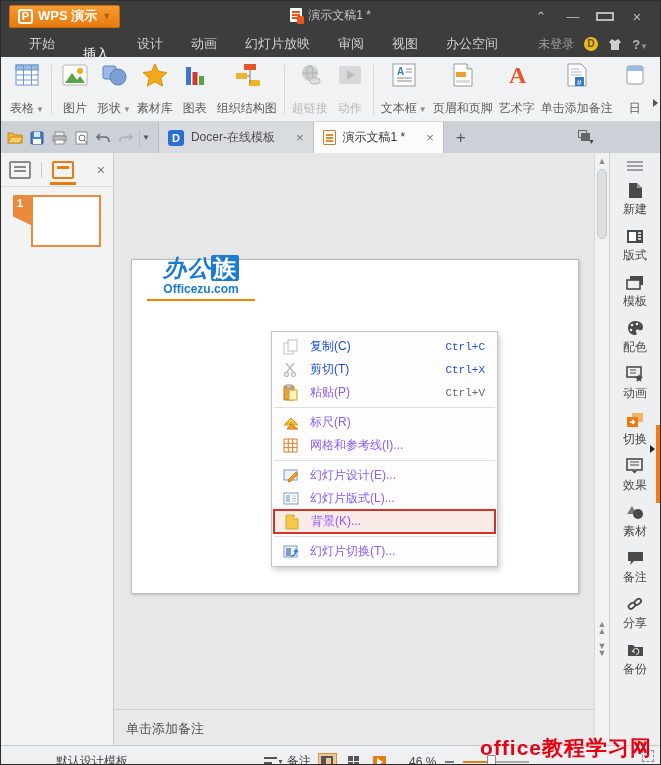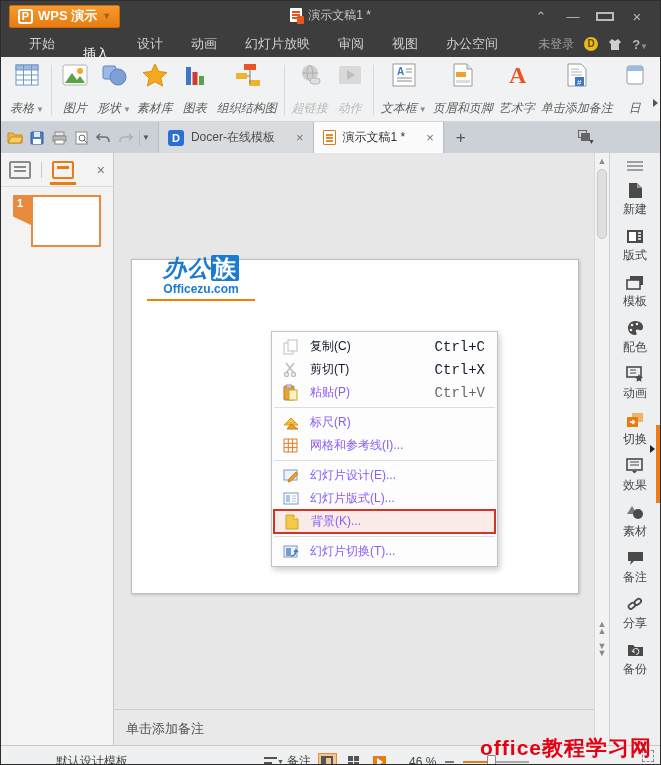--- a/index.html
+++ b/index.html
@@ -27,21 +27,21 @@
   .menu-item.active:after { content:""; position:absolute; left:10px; right:10px; bottom:0; height:3px; background:#ef8300; }
   .menubar-right { margin-left:auto; display:flex; align-items:center; gap:10px; padding-right:12px; color:#9d9d9d; font-size:12px; }
   .coin { width:14px; height:14px; border-radius:50%; background:#e8b920; color:#6b4c00; font-size:10px; font-weight:bold; text-align:center; line-height:14px; }
   .help { color:#b5b5b5; font-size:13px; font-weight:bold; }
   .help small { font-size:8px; color:#8f8f8f; }
 
   
   .ribbon { height:65px; background:#f1f2f3; border-bottom:1px solid #d6d6d6; display:flex; align-items:stretch; padding:4px 0 2px 6px; position:relative; overflow:hidden; }
   .rbtn { display:flex; flex-direction:column; align-items:center; justify-content:flex-end; padding:2px 3px; min-width:38px; }
   .rbtn .ric { height:30px; display:flex; align-items:center; }
-  .rbtn .rlabel { font-size:12px; color:#5d5d5d; white-space:nowrap; margin-top:13px;font-style:italic; }
+  .rbtn .rlabel { font-size:12px; color:#5d5d5d; white-space:nowrap; margin-top:13px; }
   .rbtn.disabled .rlabel { color:#b8b8b8; }
   .rbtn .caret { font-size:8px; color:#8a8a8a; margin-left:2px; }
   .rsep { width:1px; background:#d9d9d9; margin:4px 4px; }
   .ribbon-more { position:absolute; right:2px; top:42px; width:0; height:0; border-top:4px solid transparent; border-bottom:4px solid transparent; border-left:5px solid #555; }
 
   
   .tabbar { height:31px; background:#ccd1d7; display:flex; align-items:stretch; position:relative; }
   .qa { display:flex; align-items:center; gap:6px; padding:0 6px; }
   .qa .qico { width:16px; height:16px; display:flex; align-items:center; justify-content:center; }
   .qa-caret { font-size:8px; color:#555; padding:0 2px; border-left:1px solid #b9bec4; height:16px; line-height:16px; }
@@ -84,22 +84,22 @@
   .logo .l2 { font-size:12px; font-weight:bold; color:#1a7ad4; margin-top:-2px; }
   .logo .rule { height:2px; background:#f08300; margin:3px 6px; }
   .logo .l3 { font-size:18px; font-weight:bold; letter-spacing:1px; }
   .logo .lw { color:#1a7ad4; } .logo .lp { color:#56b030; } .logo .ls { color:#f0a500; } .logo .lt { color:#3e4a54; font-size:17px; }
 
   
   .cmenu { position:absolute; left:157px; top:178px; width:227px; background:#fdfdfd; border:1px solid #c3c3c3; box-shadow:2px 3px 6px rgba(0,0,0,.2); padding:3px 0; z-index:5; }
   .cm-row { height:23px; display:flex; align-items:center; padding:0 12px 0 10px; position:relative; }
   .cm-row .ci { width:17px; height:17px; margin-right:11px; flex:none; display:flex; align-items:center; justify-content:center; }
   .cm-row .cl { font-size:12px; color:#8b5cf6; white-space:nowrap; }
-  .cm-row .cs { margin-left:auto; font-size:14px; color:#666; font-family:"Liberation Mono","DejaVu Sans Mono",monospace; }
-  .cm-row.disabled .cl, .cm-row.disabled .cs { color:#0f172a; }
+  .cm-row .cs { margin-left:auto; font-size:11px; color:#666; font-family:"Liberation Mono","DejaVu Sans Mono",monospace; }
+  .cm-row.disabled .cl, .cm-row.disabled .cs { color:#1d4ed8; }
   .cm-sep { height:1px; background:#dedede; margin:3px 2px; }
   .cm-row.hl { border:2px solid #d43428; background:#fbebe8; height:25px; margin:-1px 1px; padding:0 10px 0 8px; }
 
   
   .vscroll { width:15px; background:#f2f2f3; border-left:1px solid #d9d9d9; position:relative; font-size:9px; color:#8a8a8a; }
   .vs-up { position:absolute; top:3px; left:0; right:0; text-align:center; }
   .vs-thumb { position:absolute; top:16px; left:2px; right:2px; height:70px; background:#dddfe1; border:1px solid #c6c8ca; border-radius:5px; }
   .vs-dbl { position:absolute; left:0; right:0; text-align:center; line-height:7px; }
   .vs-dbl.up { bottom:110px; } .vs-dbl.dn { bottom:88px; }
 

